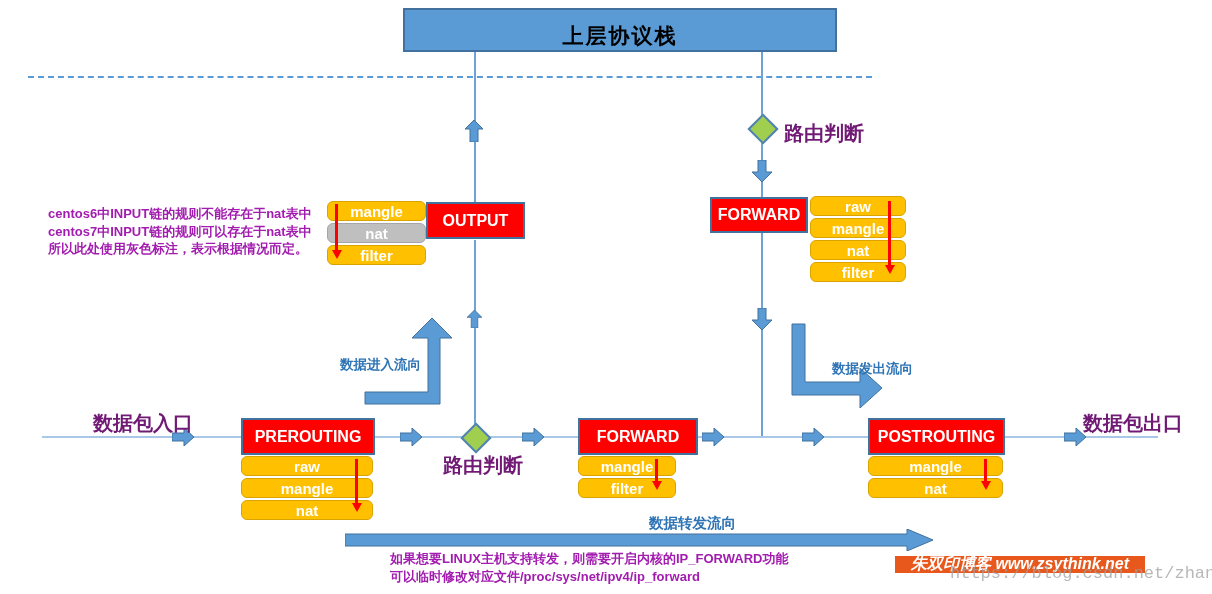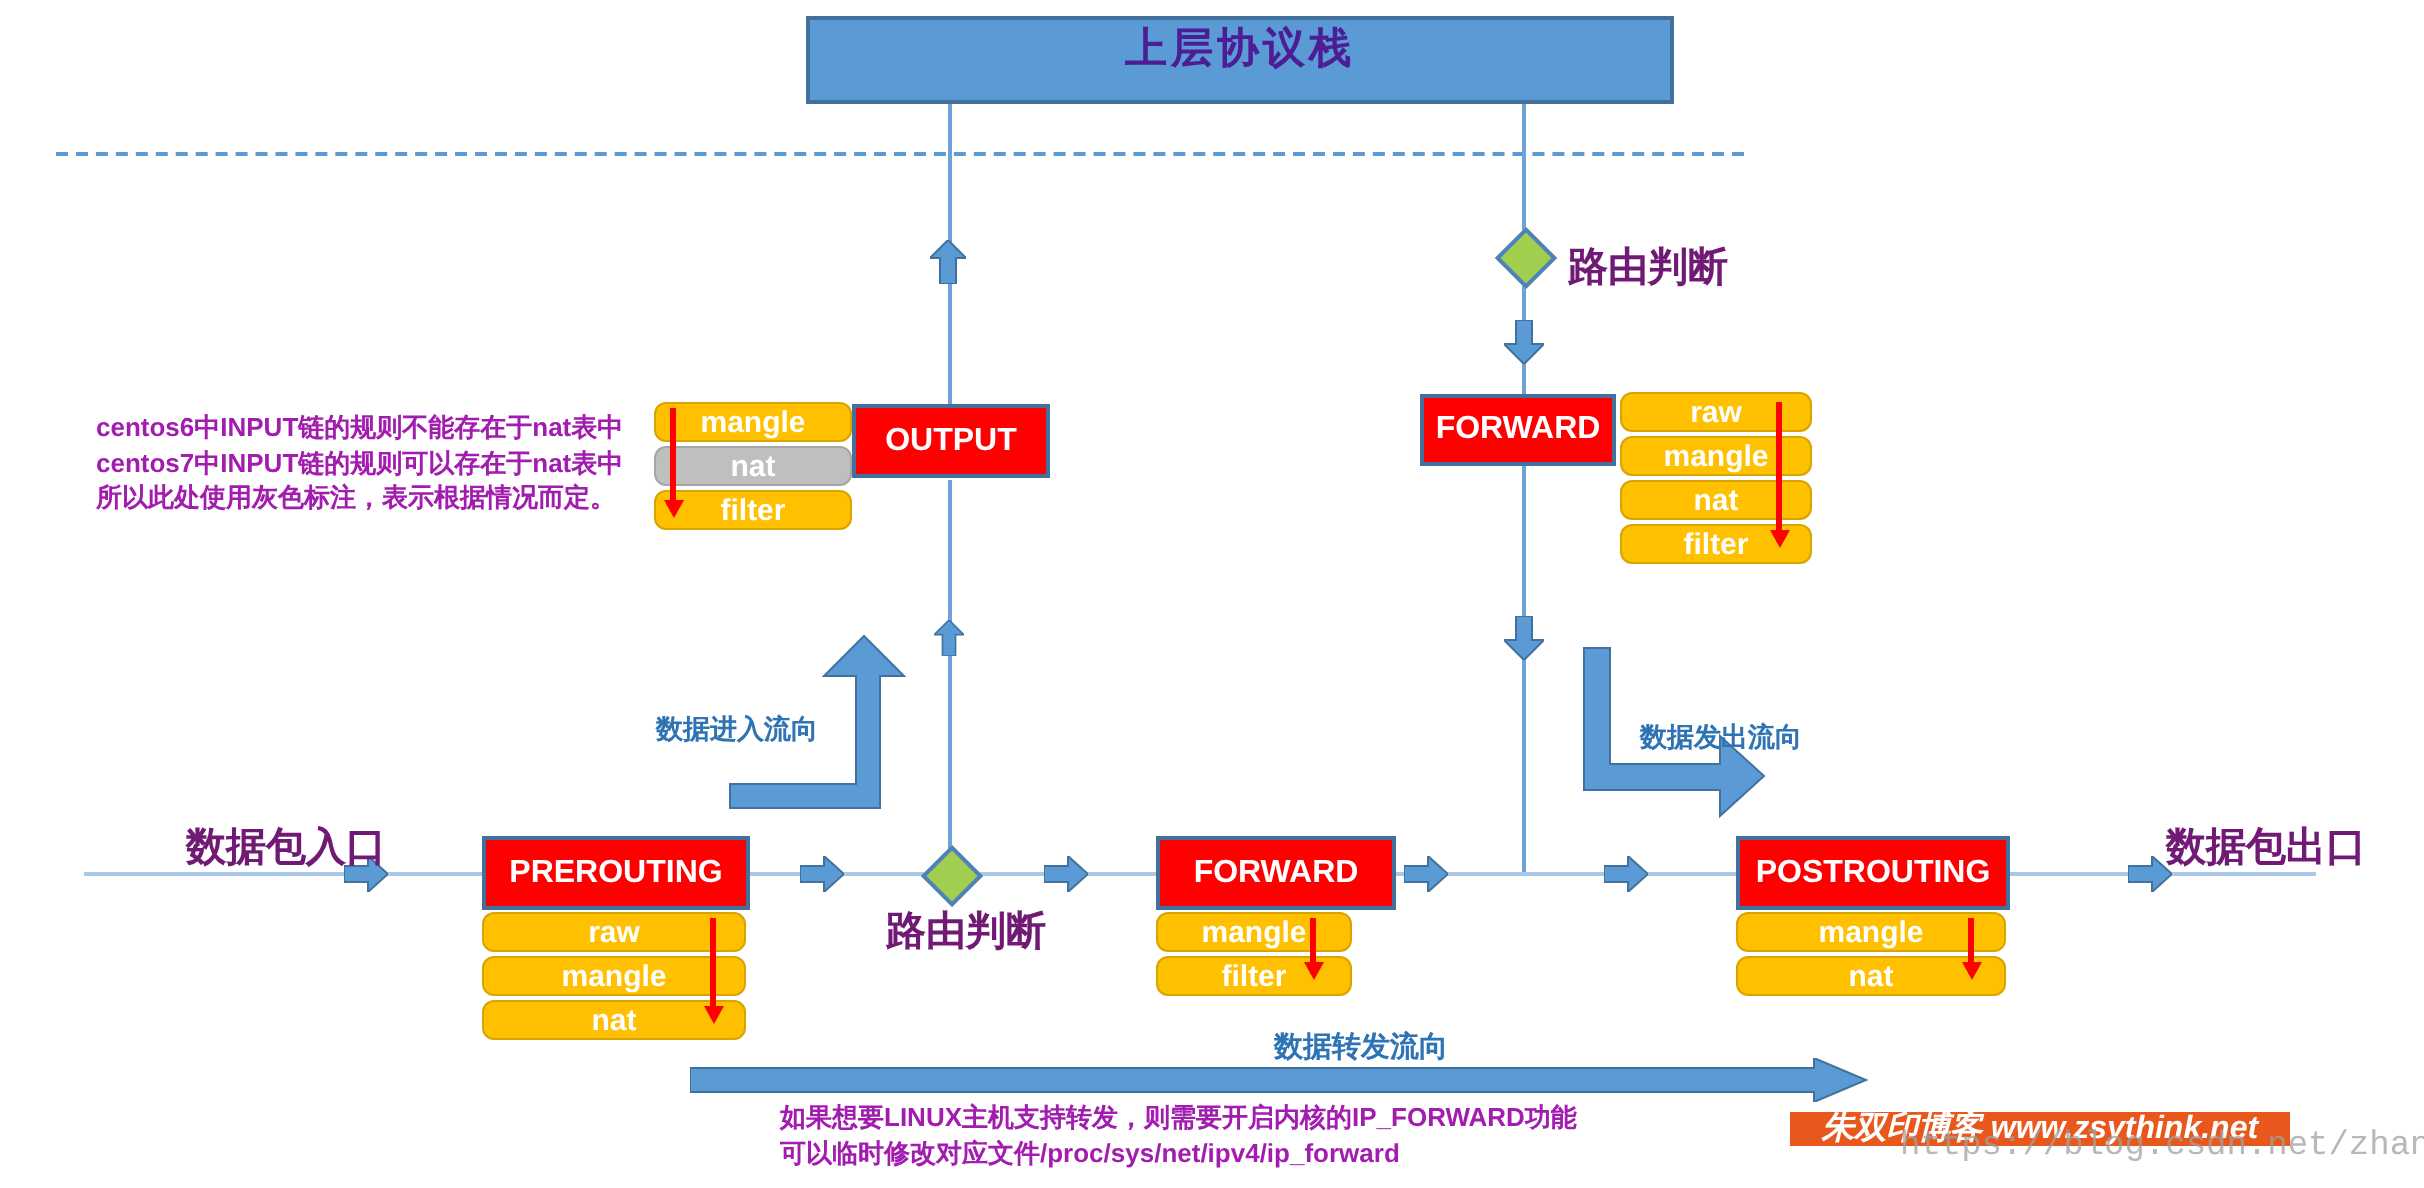--- a/index.html
+++ b/index.html
@@ -1,22 +1,22 @@
 <!DOCTYPE html>
 <html><head>
 <meta charset="utf-8">
 <style>
   html,body{margin:0;padding:0;background:#fff;}
   .stage{position:relative;width:1212px;height:594px;background:#fff;overflow:hidden;
          font-family:"Liberation Sans","DejaVu Sans",sans-serif;}
   .abs{position:absolute;}
 
   
-  .banner{background:#5B9BD5;border:2px solid #41719C;color:#4c1d95;font-weight:bold;
-          font-size:21px;display:flex;align-items:flex-start;justify-content:center;
+  .banner{background:#5B9BD5;border:2px solid #41719C;color:#000000;font-weight:bold;
+          font-size:21px;display:flex;align-items:flex-end;justify-content:center;
           letter-spacing:2px;box-sizing:border-box;}
 
   
   .vline{width:2px;background:#6FA3D8;}
   .hline{height:2px;background:#A9C7E7;}
   .dash{height:0;border-top:2px dashed #5B9BD5;}
 
   
   .chain{background:#FF0000;border:2px solid #41719C;color:#fff;font-weight:bold;
          font-size:16px;display:flex;align-items:center;justify-content:center;
@@ -33,21 +33,21 @@
   .red-arrow{width:0;border-left:3px solid #FF0000;z-index:6;}
   .red-arrow:after{content:"";position:absolute;left:-6.5px;bottom:-8px;width:0;height:0;
        border:5px solid transparent;border-top:9px solid #FF0000;}
 
   
   .diamond{width:18px;height:18px;background:#A0CE4E;border:2px solid #4F81BD;
            transform:rotate(45deg);z-index:6;}
 
   
   .lbl{color:#701a75;font-weight:bold;font-size:20px;white-space:nowrap;z-index:7;}
-  .lbl-blue{color:#2E74B5;font-weight:bold;font-size:13.5px;white-space:nowrap;z-index:7;}
+  .lbl-blue{color:#2E74B5;font-weight:bold;font-size:13.5px;white-space:nowrap;z-index:7;margin-left:12px;}
   .note{color:#a21caf;font-weight:bold;font-size:13px;line-height:17.5px;white-space:nowrap;z-index:7;}
 
   
   .wm-banner{background:#E8581C;color:#fff;font-weight:bold;font-style:italic;
              font-size:16px;display:flex;align-items:center;justify-content:center;
              white-space:nowrap;z-index:8;}
   .wm-overlay{color:rgba(160,160,160,0.75);font-size:17px;white-space:nowrap;z-index:9;font-family:Liberation Mono, monospace;}
 
   svg{display:block;}
 </style>

